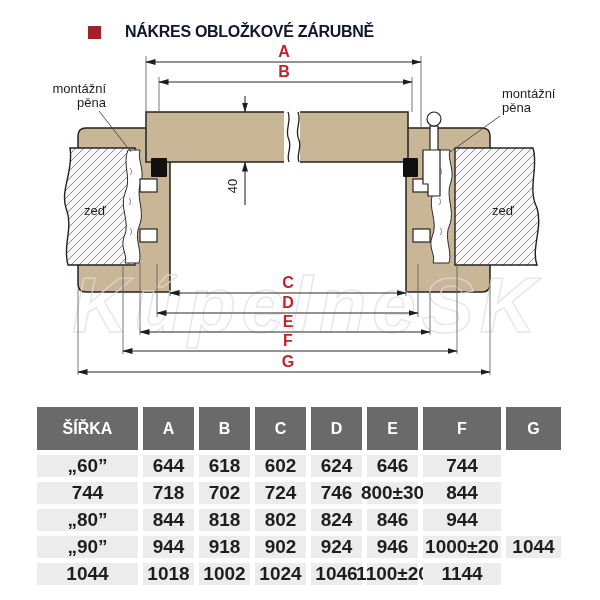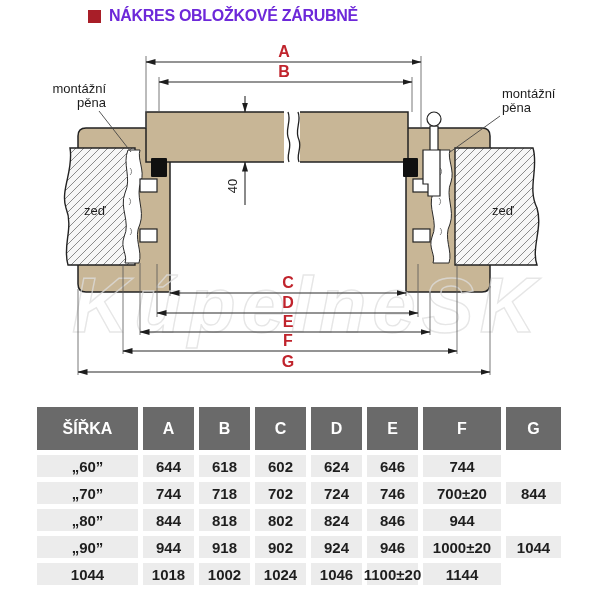--- a/index.html
+++ b/index.html
@@ -5,21 +5,21 @@
   :root{
     --accent-red:#c0232c; --title-red:#a81e28; --tan:#c8b696;
     --hdr-bg:#6a6a6a; --row-bg:#ececec; --ink:#1e1e1e;
   }
   html,body{margin:0;padding:0;background:#fff;}
   #page{position:relative;width:600px;height:600px;background:#fff;overflow:hidden;
         font-family:"Liberation Sans",sans-serif;}
   
   #titlebar{position:absolute;left:88px;top:7px;display:flex;align-items:center;gap:8px;}
   #titlebar .sq{width:13px;height:13px;background:var(--title-red);}
-  #titlebar h1{margin:0;font-size:16px;font-weight:bold;color:#6d28d9;letter-spacing:-.3px;}
+  #titlebar h1{margin:16px;font-size:16px;font-weight:bold;color:#0f172a;letter-spacing:-.3px;}
   
   svg{position:absolute;left:0;top:0;}
   .dimtxt{font:bold 16px "Liberation Sans",sans-serif;fill:var(--accent-red);text-anchor:middle;}
   .lbl{font:13px "Liberation Sans",sans-serif;fill:#1c1c1c;}
   .lbl-r{text-anchor:end;}
   .wm{font:italic bold 78px "Liberation Sans",sans-serif;fill:none;stroke:#dedede;
       stroke-width:1.4;letter-spacing:6px;opacity:.75;}
   .tan{fill:var(--tan);stroke:#222;stroke-width:1.5;}
   .wallbg{fill:#f7f7f7;stroke:none;}
   .wall{fill:url(#hatch);stroke:#222;stroke-width:1.4;}
@@ -31,21 +31,21 @@
   .extline{stroke:#555;stroke-width:.8;fill:none;}
   .leader{stroke:#444;stroke-width:.9;fill:none;}
   .brk{fill:none;stroke:#222;stroke-width:1.3;}
   
   #sizetable{position:absolute;left:37px;top:407px;width:524px;}
   .grid-row{display:grid;grid-template-columns:101px 51px 51px 51px 51px 51px 78px 55px;
             gap:5px;margin-bottom:5px;}
   .cell{display:flex;align-items:center;justify-content:center;
         font-weight:bold;color:var(--ink);}
   .hcell{background:var(--hdr-bg);color:#fff;height:43px;font-size:16px;}
-  .bcell{background:var(--row-bg);height:22px;font-size:15px;}
+  .bcell{background:var(--row-bg);height:22px;font-size:19px;}
 </style>
 </head>
 <body>
 
 <div id="page">
 
   <div id="titlebar">
     <span class="sq"></span>
     <h1>NÁKRES OBLOŽKOVÉ ZÁRUBNĚ</h1>
   </div>
@@ -156,27 +156,26 @@
         <div class="grid-row">
           <div class="cell bcell">„60”</div>
           <div class="cell bcell">644</div>
           <div class="cell bcell">618</div>
           <div class="cell bcell">602</div>
           <div class="cell bcell">624</div>
           <div class="cell bcell">646</div>
           <div class="cell bcell">744</div>
         </div>
         <div class="grid-row">
-          <div class="cell bcell">„70”</div>
           <div class="cell bcell">744</div>
           <div class="cell bcell">718</div>
           <div class="cell bcell">702</div>
           <div class="cell bcell">724</div>
           <div class="cell bcell">746</div>
-          <div class="cell bcell">700±20</div>
+          <div class="cell bcell">800±30</div>
           <div class="cell bcell">844</div>
         </div>
         <div class="grid-row">
           <div class="cell bcell">„80”</div>
           <div class="cell bcell">844</div>
           <div class="cell bcell">818</div>
           <div class="cell bcell">802</div>
           <div class="cell bcell">824</div>
           <div class="cell bcell">846</div>
           <div class="cell bcell">944</div>

